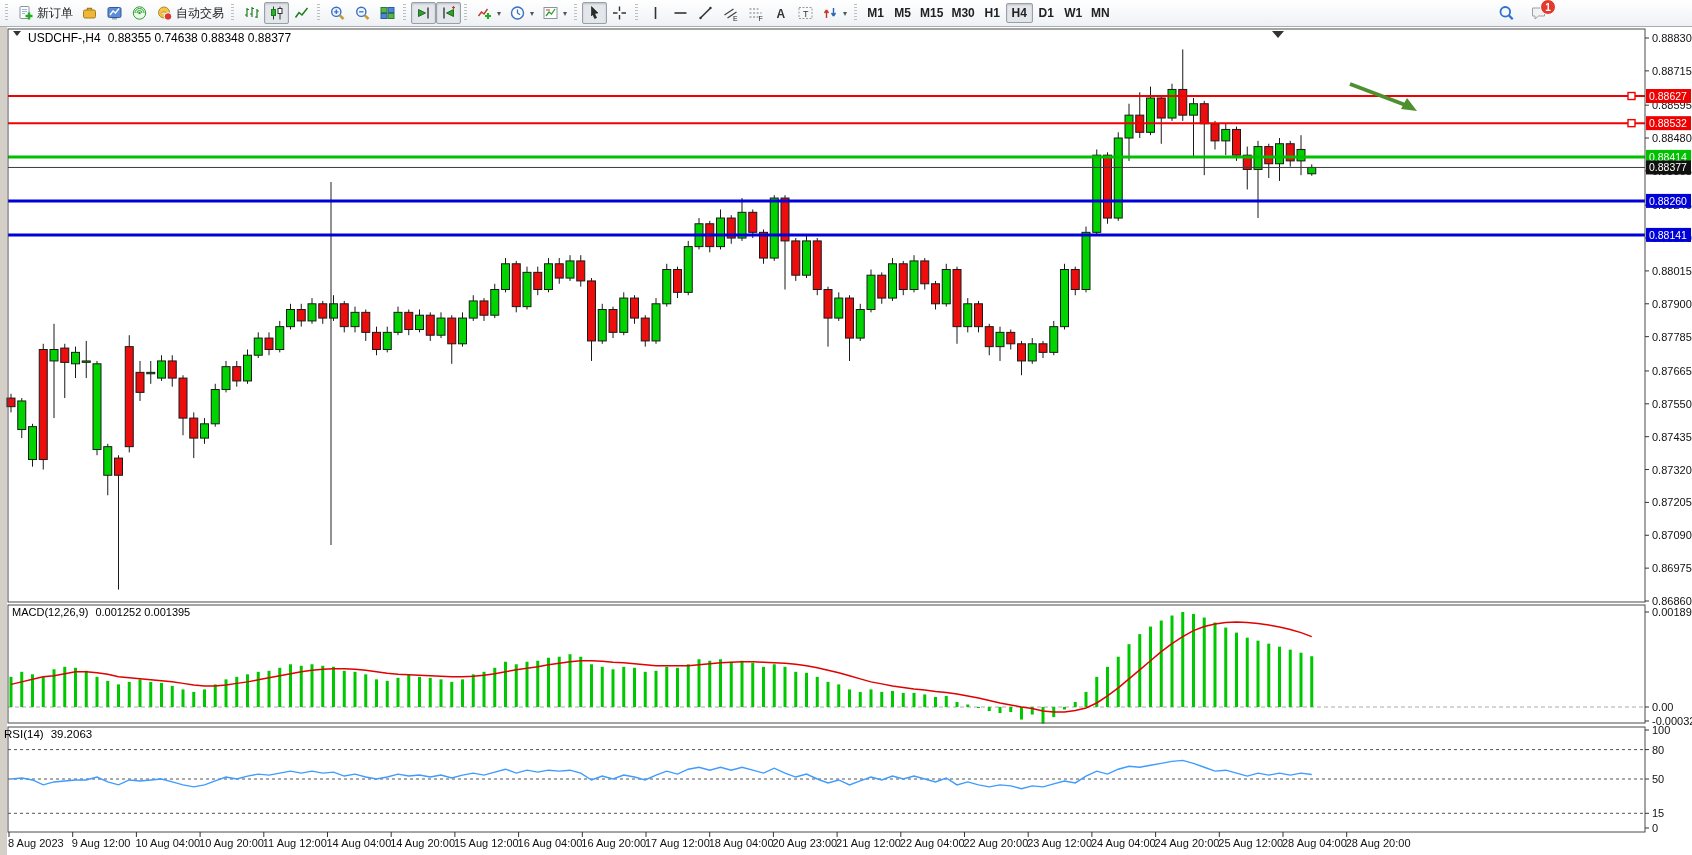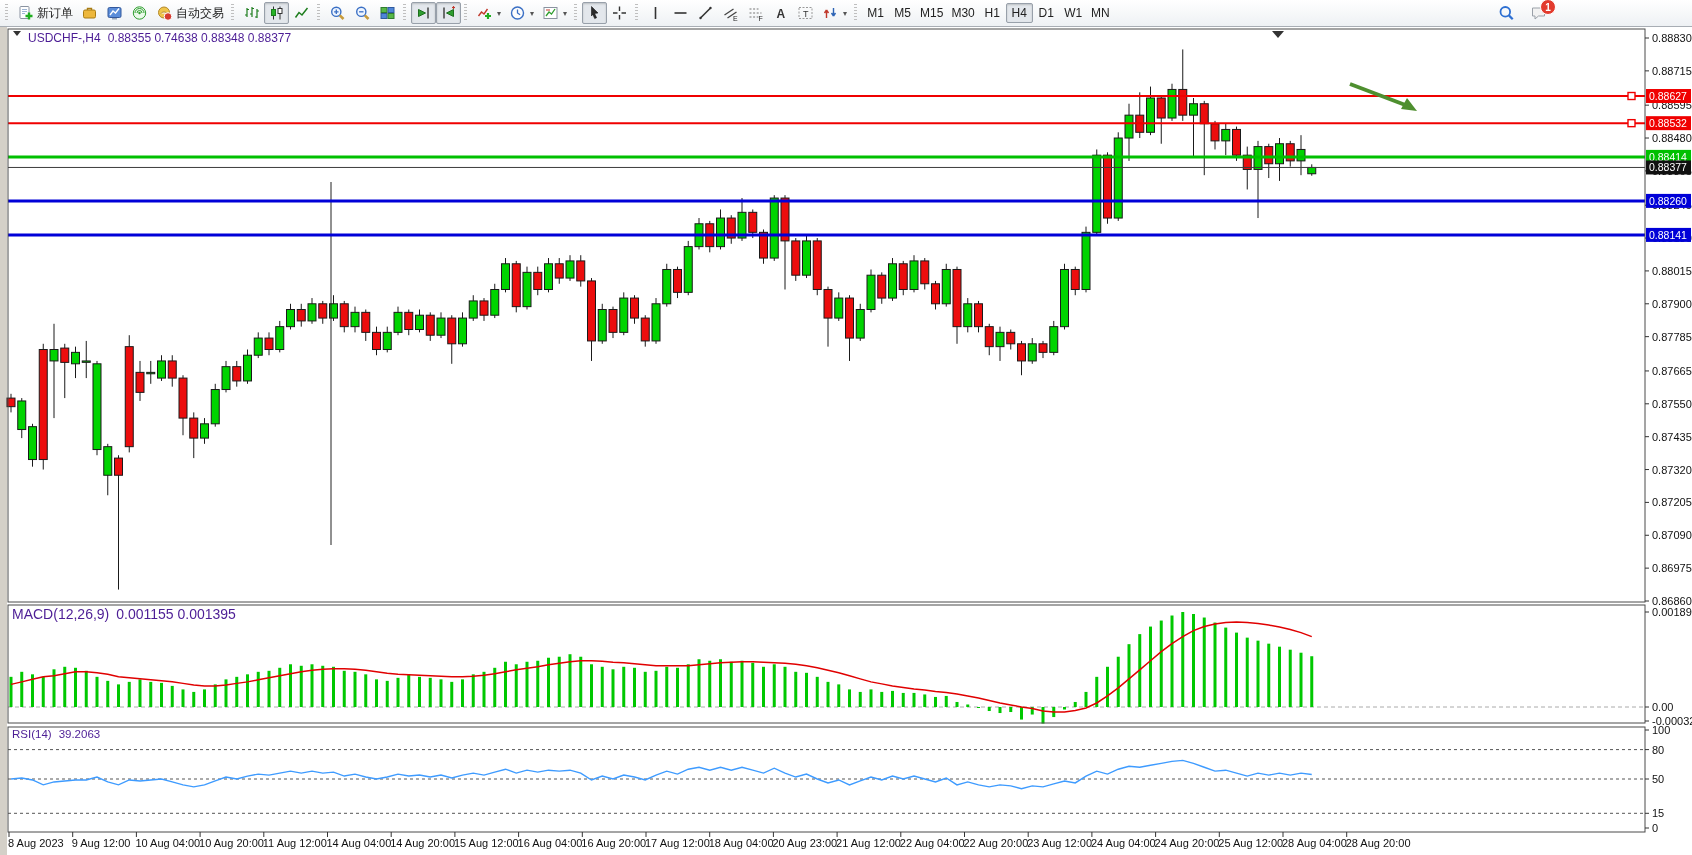--- a/index.html
+++ b/index.html
@@ -3,30 +3,30 @@
 <meta charset="utf-8">
 <style>
   html,body{margin:0;padding:0}
   body{width:1692px;height:855px;background:#d4d0c8;font-family:"Liberation Sans",sans-serif;overflow:hidden;position:relative}
   #toolbar{position:absolute;top:0;left:0;width:1692px;height:27px;background:linear-gradient(#ffffff,#eef1f4);border-bottom:1px solid #a8adb4;display:flex;align-items:center;box-sizing:border-box;padding-left:2px}
   .grip{width:3px;height:18px;margin:0 5px 0 3px;background:repeating-linear-gradient(#bfbfbf 0 1px,rgba(0,0,0,0) 1px 3px)}
   .tbtn{height:22px;min-width:25px;display:flex;align-items:center;justify-content:center;gap:3px;padding:0 3px;border:1px solid rgba(0,0,0,0);border-radius:2px;cursor:default;box-sizing:border-box}
   .tbtn.active{border-color:#98a0aa;background:#e3e7ec;box-shadow:inset 0 1px 2px rgba(0,0,0,.18)}
   .tbtn .lbl{font-size:12px;color:#222;white-space:nowrap}
   .tbtn .dd{font-size:8px;color:#555;margin-left:1px}
-  .tbtn.tf{min-width:27px;height:20px;font-size:11px;color:#333;font-weight:400}
+  .tbtn.tf{min-width:27px;height:20px;font-size:11px;color:#333;font-weight:700}
   #toolbar-right{margin-left:auto;display:flex;align-items:center;gap:8px;padding-right:142px}
   .rbtn{position:relative;height:22px;min-width:24px;display:flex;align-items:center;justify-content:center}
   .badge{position:absolute;top:-3px;right:-6px;width:14px;height:14px;border-radius:50%;background:#e23b2e;color:#fff;font-size:10px;font-weight:bold;display:flex;align-items:center;justify-content:center;border:1px solid #fff}
   #chart-svg{position:absolute;top:27px;left:0}
-  .overlay{position:absolute;color:#4c1d95;display:flex;gap:7px;pointer-events:none}
+  .overlay{position:absolute;color:#000000;display:flex;gap:7px;pointer-events:none}
   #chart-title{left:13px;top:31px;font-size:12px}
   .menu-tri{width:0;height:0;border-left:4px solid rgba(0,0,0,0);border-right:4px solid rgba(0,0,0,0);border-top:5px solid #333;display:inline-block;pointer-events:auto}
-  #macd-label{left:12px;top:606px;font-size:14px}
-  #rsi-label{left:12px;top:728px;font-size:11.5px}
+  #macd-label{left:12px;top:606px;font-size:11px}
+  #rsi-label{left:4px;top:728px;font-size:11.5px}
   svg text{font-family:"Liberation Sans",sans-serif}
 </style>
 </head>
 <body>
 
 <div id="toolbar">
     <div class="grip"></div>
     <div class="tbtn">
       <svg width="17" height="16" viewBox="0 0 16 16">
         <rect x="2.5" y="1.5" width="9" height="12" rx="1" fill="#fff" stroke="#8a93a0"></rect>
@@ -760,19 +760,19 @@
   </svg>
 
 <div id="chart-title" class="overlay">
   <span class="menu-tri"></span>
   <span>USDCHF-,H4</span>
   <span>0.88355 0.74638 0.88348 0.88377</span>
 </div>
 
 <div id="macd-label" class="overlay">
   <span>MACD(12,26,9)</span>
-  <span>0.001155 0.001395</span>
+  <span>0.001252 0.001395</span>
 </div>
 
 <div id="rsi-label" class="overlay">
   <span>RSI(14)</span>
   <span>39.2063</span>
 </div>
 
 </body></html>

